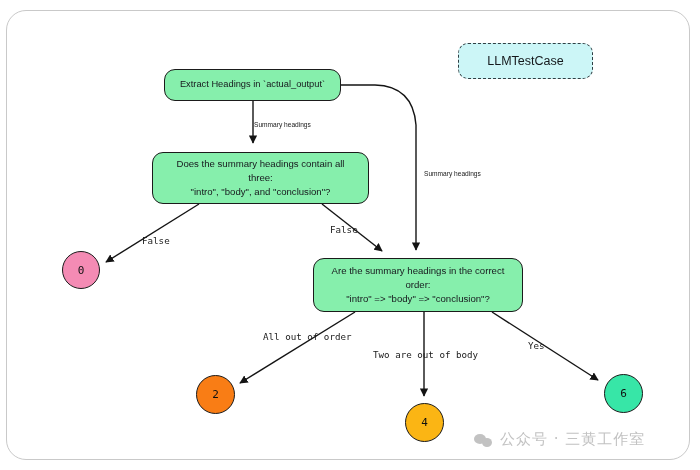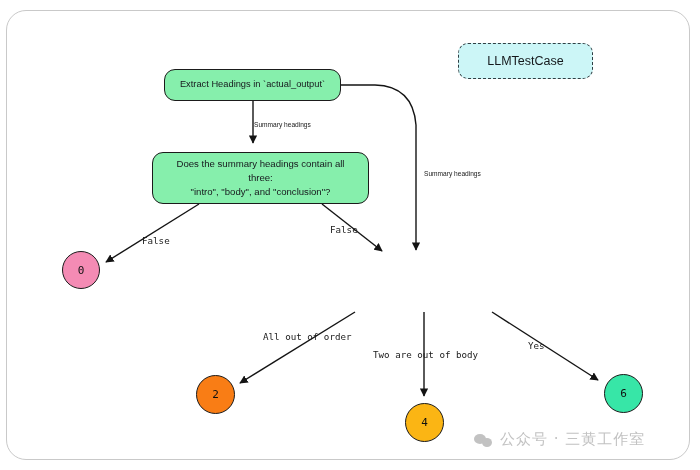--- a/index.html
+++ b/index.html
@@ -183,20 +183,26 @@
     <span>Extract Headings in `actual_output`</span>
   </div>
 
   <div class="node-box" id="box-contains">
     <span>
       <span class="box-line2">Does the summary headings contain all three:</span>
       <span class="box-line2">"intro", "body", and "conclusion"?</span>
     </span>
   </div>
 
+  <div class="node-box" id="box-order">
+    <span>
+      <span class="box-line2">Are the summary headings in the correct order:</span>
+      <span class="box-line2">"intro" =&gt; "body" =&gt; "conclusion"?</span>
+    </span>
+  </div>
 
   <div id="box-testcase">
     <span>LLMTestCase</span>
   </div>
 
   <div class="score" id="score-0">
     <span>0</span>
   </div>
   <div class="score" id="score-2">
     <span>2</span>

